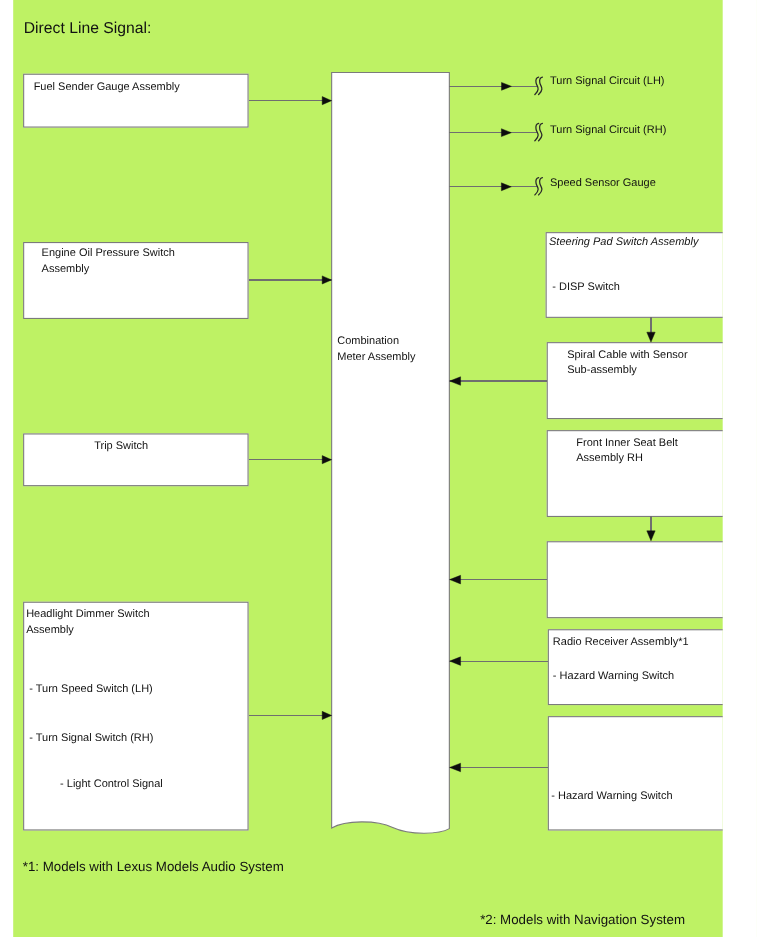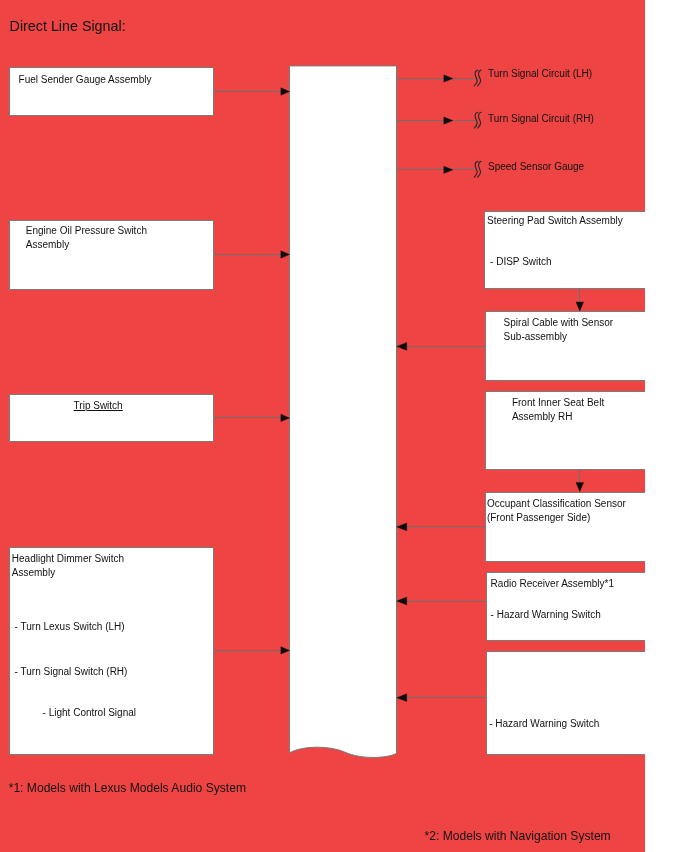--- a/index.html
+++ b/index.html
@@ -1,19 +1,19 @@
 <!DOCTYPE html>
 <html><head>
 <meta charset="utf-8">
 <title>Direct Line Signal</title>
 <style>
   html,body{margin:0;padding:0;background:#ffffff;}
   body{width:688px;height:852px;position:relative;
        font-family:"Liberation Sans",sans-serif;color:#121212;}
-  #page{position:absolute;left:0;top:0;width:645px;height:852px;overflow:hidden;background:#ef4444;}
+  #page{position:absolute;left:12px;top:0;width:645px;height:852px;overflow:hidden;background:#bef264;}
   .ttl{position:absolute;font-size:14.3px;line-height:14px;white-space:pre;}
   .box{position:absolute;border:1px solid #7b7b7b;box-sizing:border-box;background:#fff;}
   .txt{position:absolute;font-size:10px;line-height:14px;white-space:pre;}
   svg.wires{position:absolute;left:0;top:0;width:688px;height:852px;}
   .fn{position:absolute;font-size:12.1px;line-height:12px;white-space:pre;}
 </style>
 </head>
 <body>
 
 <div id="page">
@@ -25,49 +25,49 @@
   <div class="ttl" style="left:9.6px;top:18.6px;">Direct Line Signal:</div>
 
   <div class="box" style="left:9.2px;top:66.9px;width:205.1px;height:48.9px;"></div>
   <div class="txt" style="left:18.6px;top:72.9px;">Fuel Sender Gauge Assembly</div>
 
   <div class="box" style="left:9.2px;top:219.9px;width:205.1px;height:69.8px;"></div>
   <div class="txt" style="left:25.8px;top:224px;">Engine Oil Pressure Switch
 Assembly</div>
 
   <div class="box" style="left:9.2px;top:393.7px;width:205.1px;height:48.2px;"></div>
-  <div class="txt" style="left:73.6px;top:398.6px;text-decoration:underline;">Trip Switch</div>
+  <div class="txt" style="left:73.6px;top:398.6px;">Trip Switch</div>
 
   <div class="box" style="left:9.2px;top:547.4px;width:205.1px;height:207.7px;"></div>
   <div class="txt" style="left:11.8px;top:551.7px;">Headlight Dimmer Switch
 Assembly</div>
-  <div class="txt" style="left:14.6px;top:619.9px;">- Turn Lexus Switch (LH)</div>
+  <div class="txt" style="left:14.6px;top:619.9px;">- Turn Speed Switch (LH)</div>
   <div class="txt" style="left:14.6px;top:664.9px;">- Turn Signal Switch (RH)</div>
   <div class="txt" style="left:14.6px;top:706px;margin-left:28px;">- Light Control Signal</div>
 
+  <div class="txt" style="left:294.6px;top:304px;">Combination
+Meter Assembly</div>
 
   <div class="txt" style="left:488.0px;top:66.8px;">Turn Signal Circuit (LH)</div>
   <div class="txt" style="left:488.0px;top:111.9px;">Turn Signal Circuit (RH)</div>
   <div class="txt" style="left:488.0px;top:160.1px;">Speed Sensor Gauge</div>
 
   <div class="box" style="left:484.4px;top:210.5px;width:188.4px;height:78.4px;"></div>
-  <div class="txt" style="left:487.1px;top:213.5px;">Steering Pad Switch Assembly</div>
+  <div class="txt" style="left:487.1px;top:213.5px;font-style:italic;">Steering Pad Switch Assembly</div>
   <div class="txt" style="left:490.1px;top:254.8px;">- DISP Switch</div>
 
   <div class="box" style="left:484.5px;top:310.9px;width:188.4px;height:70.3px;"></div>
   <div class="txt" style="left:503.6px;top:316.3px;">Spiral Cable with Sensor
 Sub-assembly</div>
 
   <div class="box" style="left:484.5px;top:391.3px;width:188.4px;height:78.6px;"></div>
   <div class="txt" style="left:511.9px;top:395.9px;">Front Inner Seat Belt
 Assembly RH</div>
 
   <div class="box" style="left:484.9px;top:492.1px;width:188.4px;height:70.3px;"></div>
-  <div class="txt" style="left:486.9px;top:497px;">Occupant Classification Sensor
-(Front Passenger Side)</div>
 
   <div class="box" style="left:485.9px;top:572.3px;width:188.7px;height:68.7px;"></div>
   <div class="txt" style="left:490.6px;top:577.4px;">Radio Receiver Assembly*1</div>
   <div class="txt" style="left:490.6px;top:607.6px;">- Hazard Warning Switch</div>
 
   <div class="box" style="left:485.9px;top:650.9px;width:188.7px;height:103.9px;"></div>
   <div class="txt" style="left:489.2px;top:716.6px;">- Hazard Warning Switch</div>
 
   <div class="fn" style="left:8.7px;top:782.2px;">*1: Models with Lexus Models Audio System</div>
   <div class="fn" style="left:424.5px;top:782.2px;margin-top:48px;">*2: Models with Navigation System</div>

